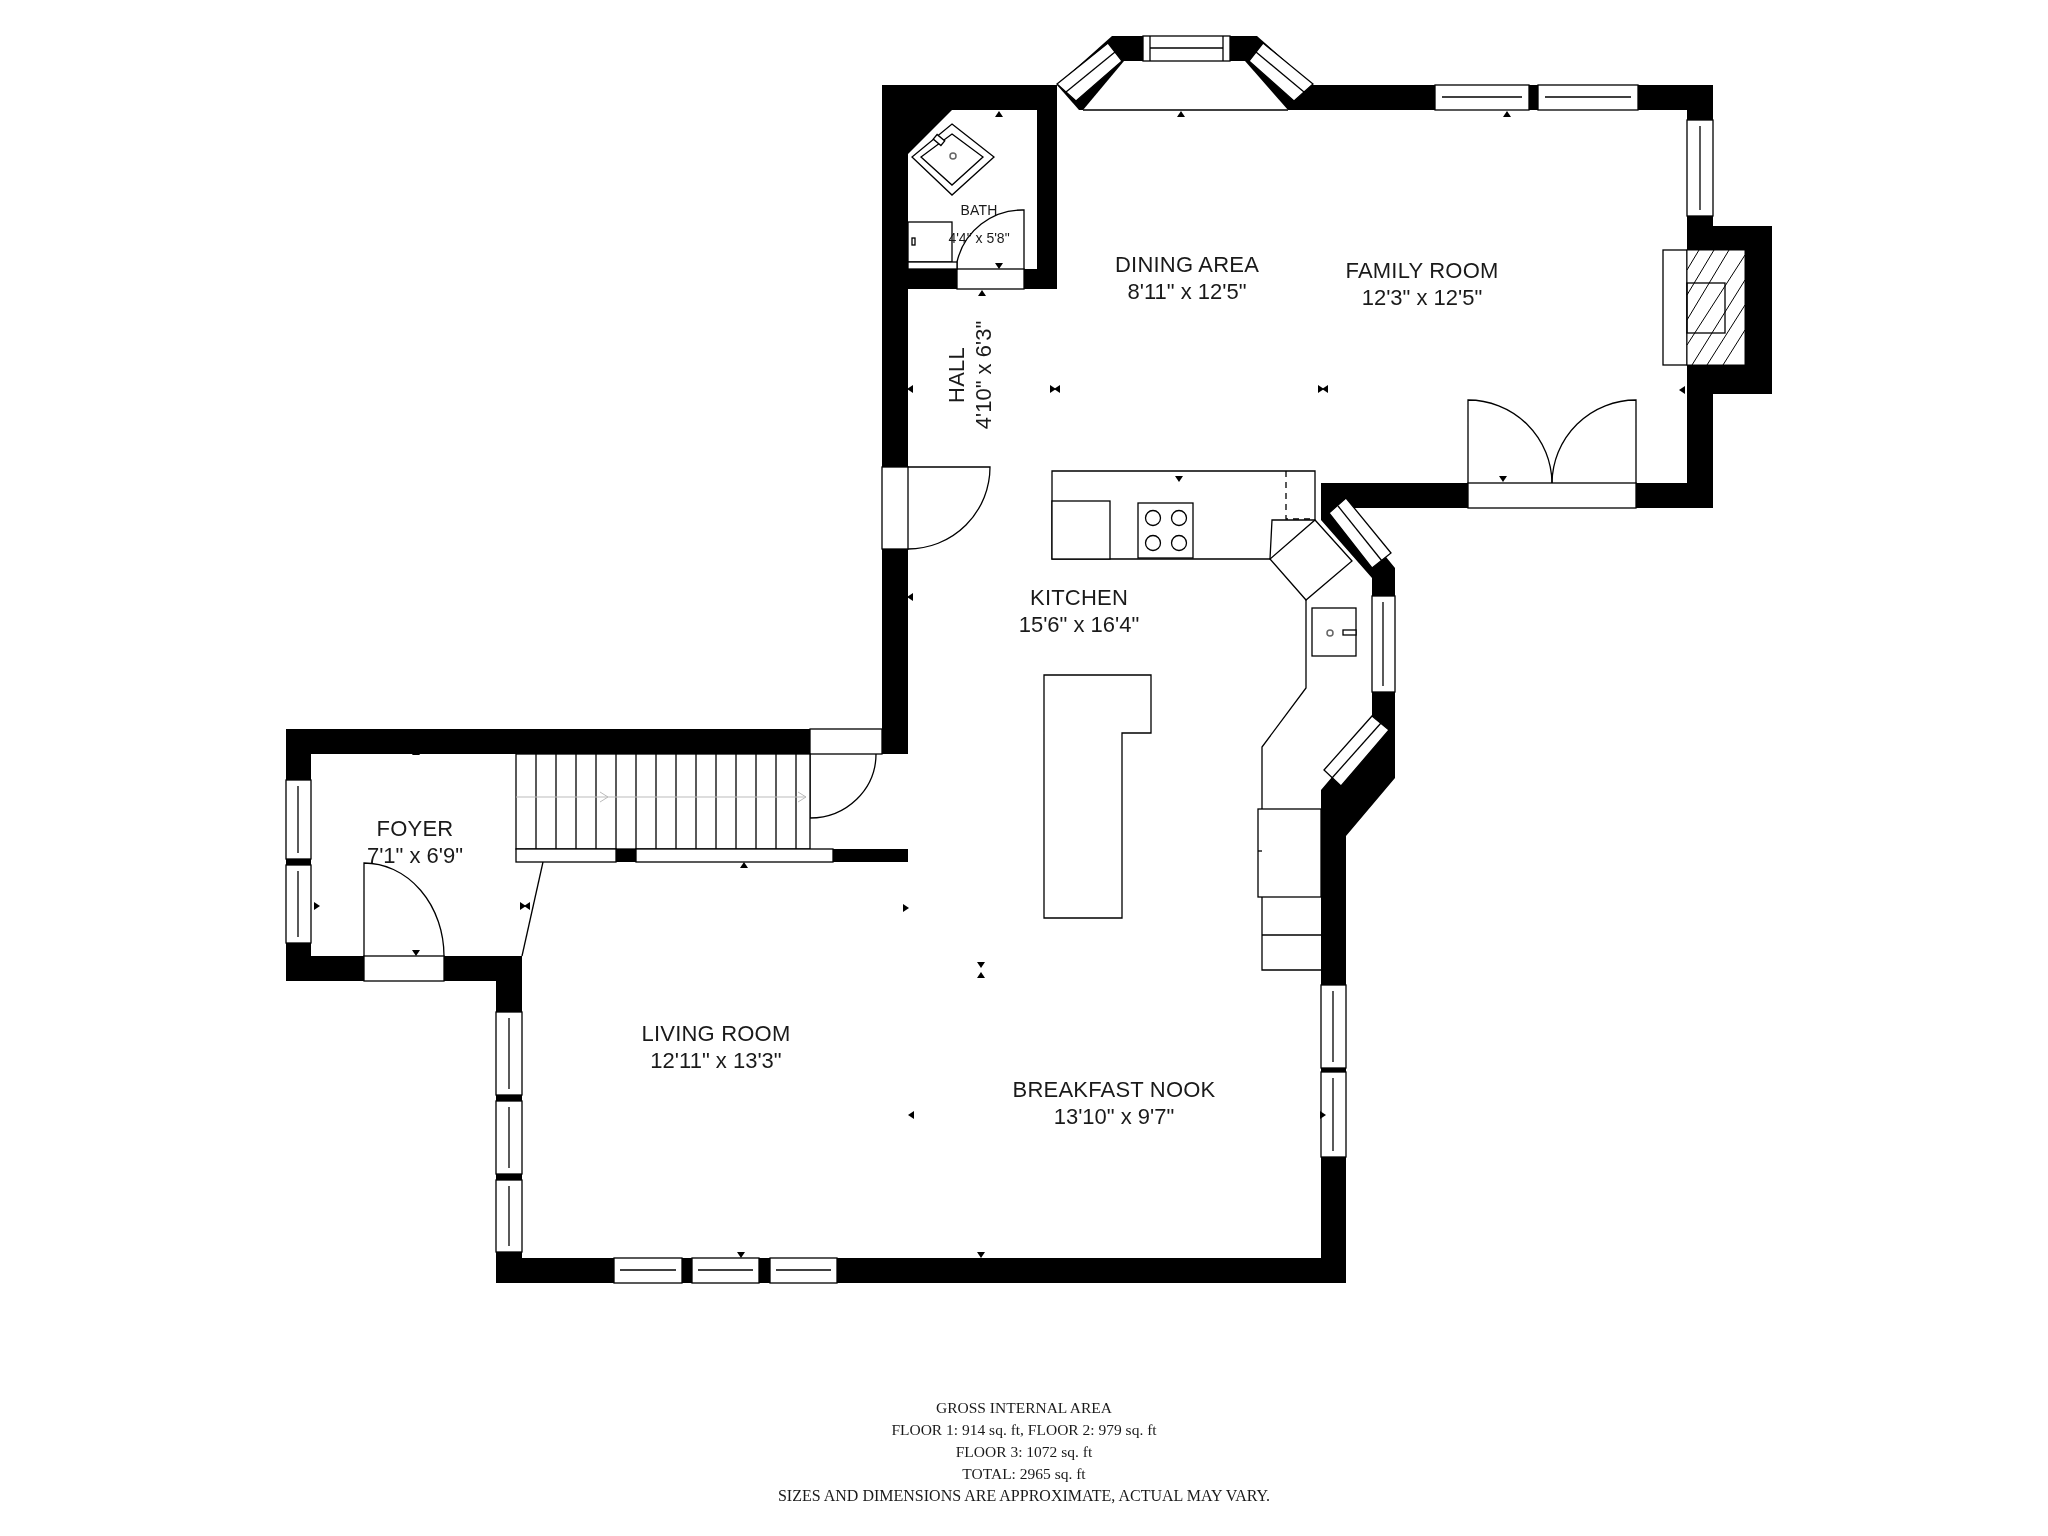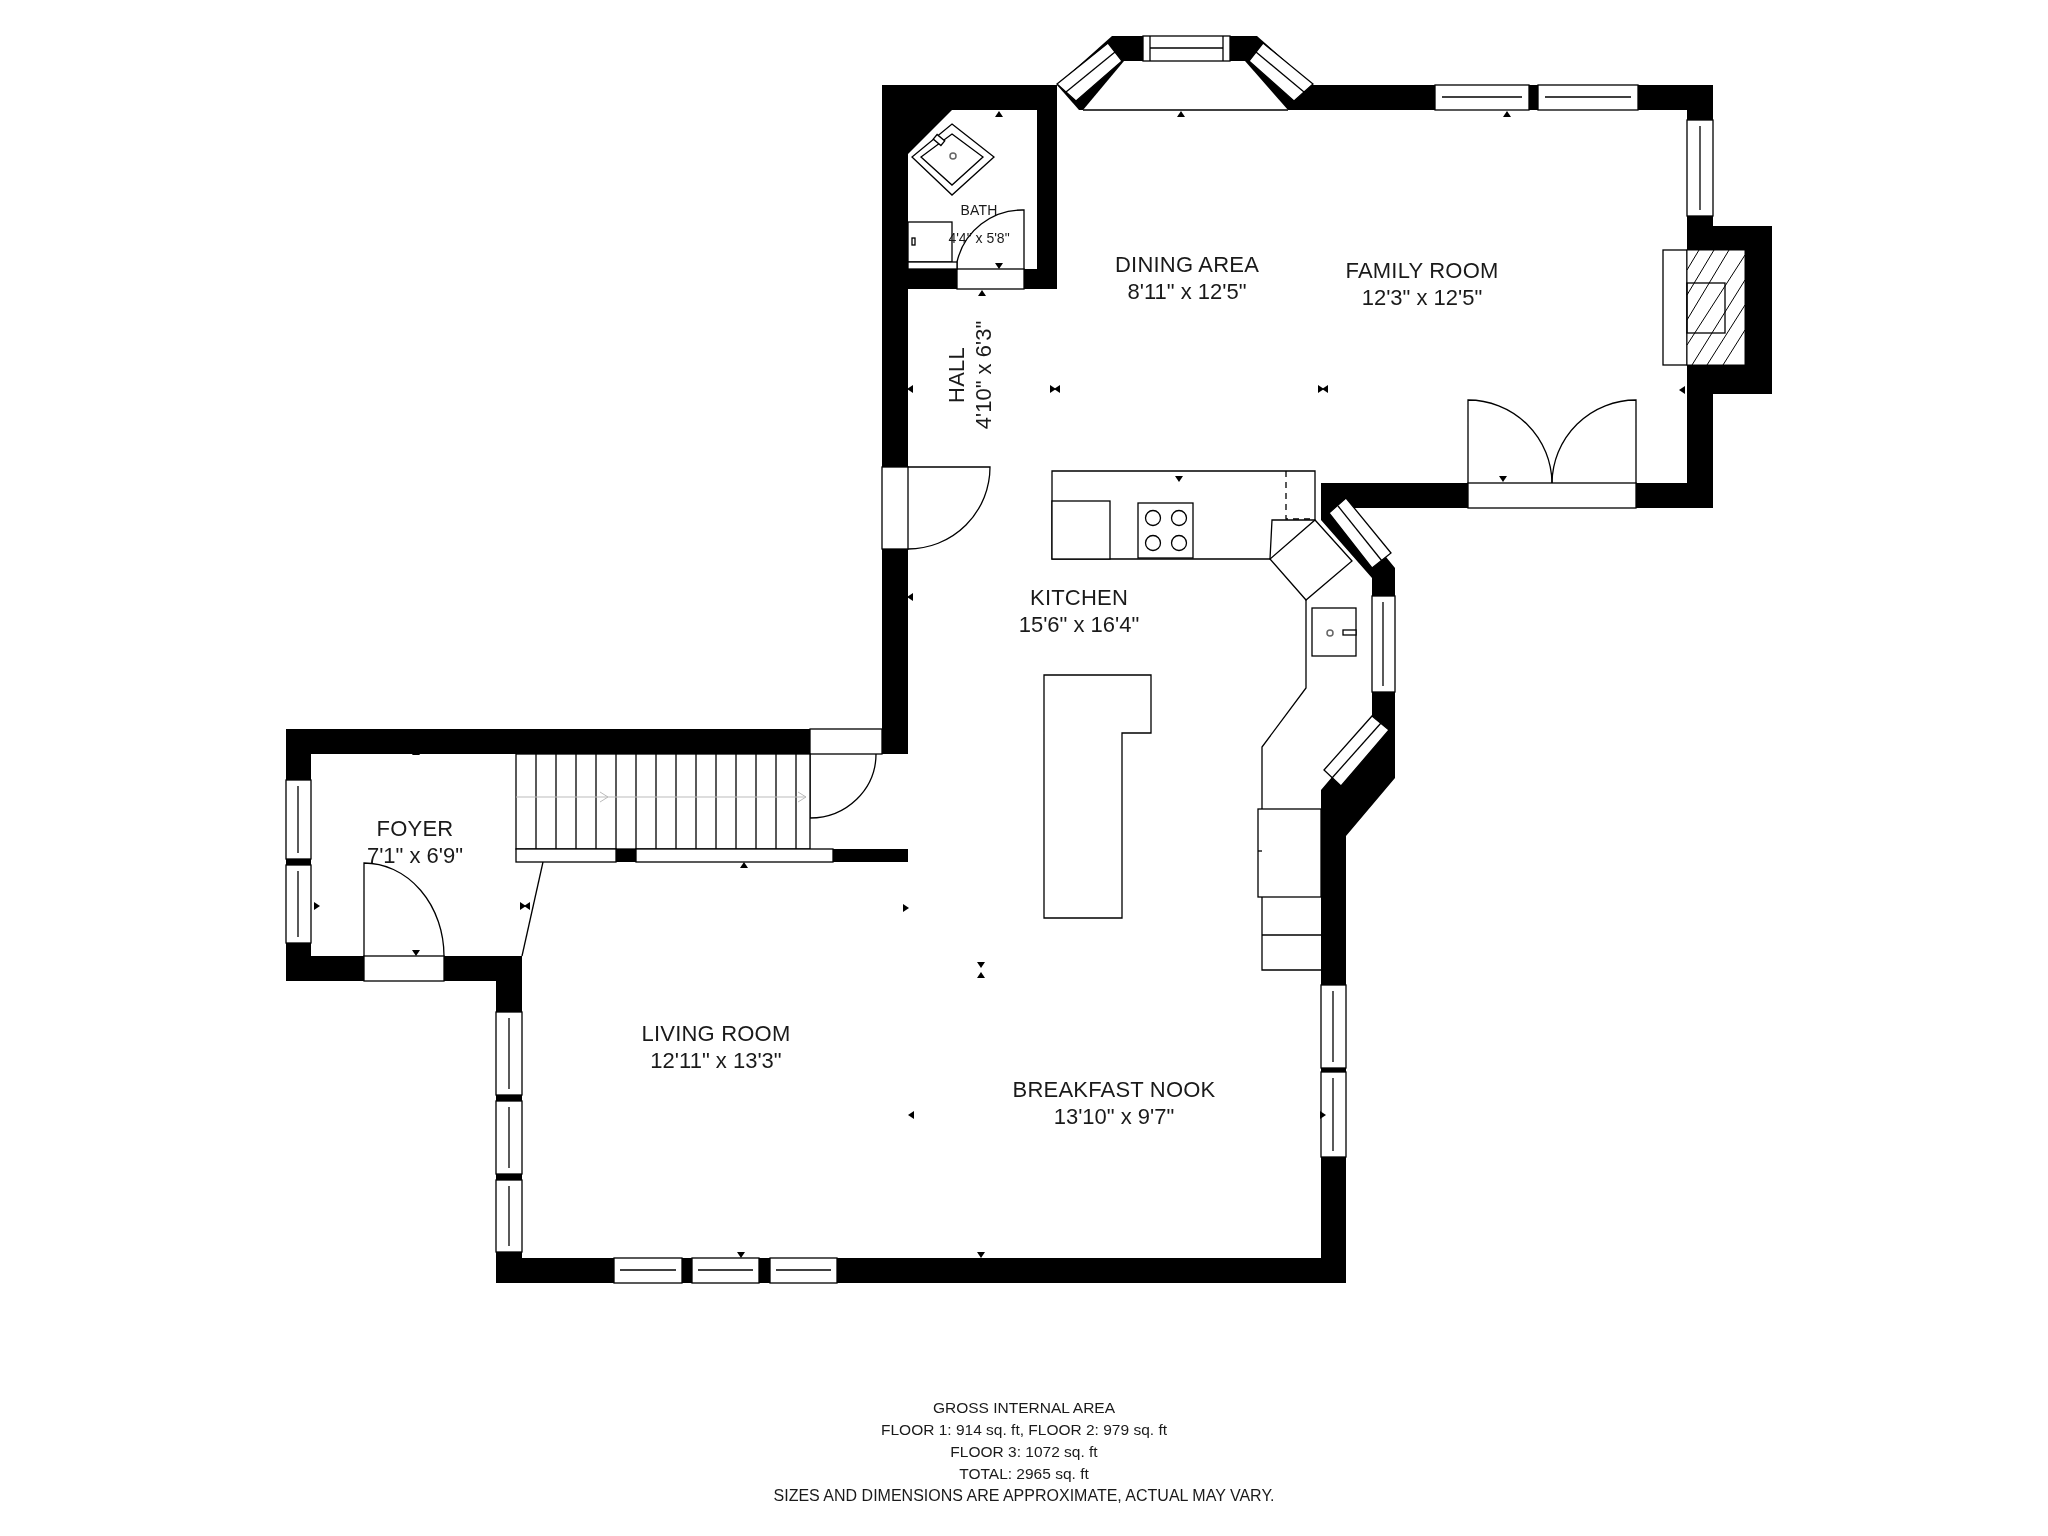--- a/index.html
+++ b/index.html
@@ -8,21 +8,21 @@
   .wall { fill: #000000; }
   .win { fill: #ffffff; stroke: #000000; stroke-width: 1.3; }
   .fix { fill: #ffffff; stroke: #000000; stroke-width: 1.3; }
   .thin { fill: none; stroke: #000000; stroke-width: 1.3; }
   .dash { fill: none; stroke: #000000; stroke-width: 1.3; stroke-dasharray: 6 5; }
   .mark { fill: #000000; }
   .room-label { position: absolute; text-align: center; color: #1a1a1a; font-size: 22px; line-height: 27px; white-space: nowrap; transform: translateX(-50%); }
   .room-label .name { display: block; letter-spacing: 0.2px; }
   .room-label .dims { display: block; }
   .hall-label { transform: translate(-50%, -50%) rotate(-90deg); }
-  .area-block { position: absolute; left: 1024px; top: 1397px; transform: translateX(-50%); text-align: center; font-family: Liberation Sans, sans-serif; color: #1a1a1a; font-size: 15.5px; line-height: 22px; white-space: nowrap; }
+  .area-block { position: absolute; left: 1024px; top: 1397px; transform: translateX(-50%); text-align: center; font-family: Liberation Serif, serif; color: #1a1a1a; font-size: 15.5px; line-height: 22px; white-space: nowrap; }
   .area-block .note { font-size: 16px; }
 </style>
 </head>
 <body>
 
 <svg id="plan" viewBox="0 0 2048 1536" xmlns="http://www.w3.org/2000/svg">
 
   <g>
     <polygon class="wall" points="1057,85 1112,36 1257,36 1313,85 1313,110 1079,110"></polygon>
     <polygon fill="#ffffff" points="1083,110 1124,61 1245,61 1288,110"></polygon>

